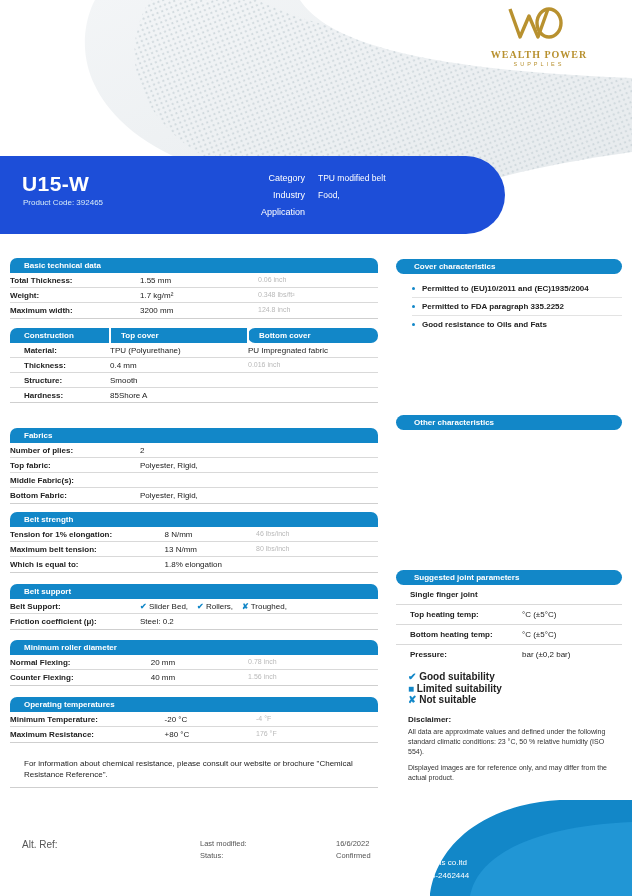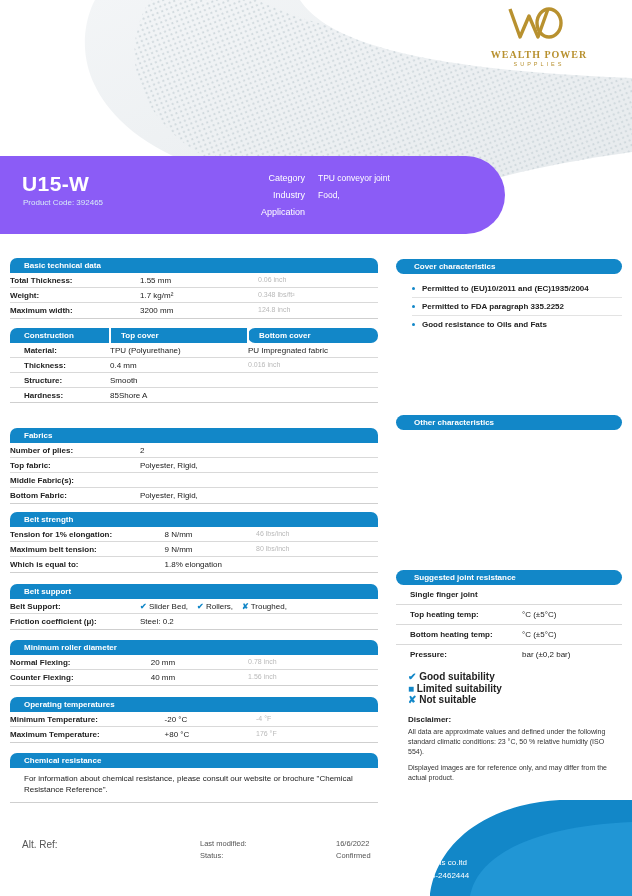--- a/index.html
+++ b/index.html
@@ -51,21 +51,21 @@
     color: #b8912f;
     letter-spacing: 3px;
     margin-top: 1px;
   }
 
   
   .title-band {
     position: absolute;
     left: 0; top: 156px;
     width: 505px; height: 78px;
-    background: #8b5cf6;
+    background: #1d4ed8;
     border-radius: 0 39px 39px 0;
     color: #fff;
   }
   .prod-name {
     position: absolute;
     left: 22px; top: 16px;
     font-size: 21px;
     font-weight: bold;
     letter-spacing: .4px;
   }
@@ -222,21 +222,21 @@
 
 <div class="title-band">
   <div class="prod-name">U15-W</div>
   <div class="prod-code">Product Code: 392465</div>
   <div class="meta-labels">
     <div>Category</div>
     <div>Industry</div>
     <div>Application</div>
   </div>
   <div class="meta-values">
-    <div>TPU conveyor joint</div>
+    <div>TPU modified belt</div>
     <div>Food,</div>
     <div>&nbsp;</div>
   </div>
 </div>
 
 <div class="col-left" style="top:258px;">
   <div class="sec-head">Basic technical data</div>
   <div class="box-body">
     <table class="kv">
       <tbody>
@@ -324,21 +324,21 @@
   <div class="box-body">
     <table class="kv">
       <tbody>
           <tr>
         <td class="k" style="width:152px;">Tension for 1% elongation:</td>
         <td style="font-size:8px;width:90px;">8 N/mm</td>
         <td class="v2">46 lbs/inch</td>
       </tr>
       <tr>
         <td class="k" style="width:152px;">Maximum belt tension:</td>
-        <td style="font-size:8px;width:90px;">9 N/mm</td>
+        <td style="font-size:8px;width:90px;">13 N/mm</td>
         <td class="v2">80 lbs/inch</td>
       </tr>
       <tr>
         <td class="k" style="width:152px;">Which is equal to:</td>
         <td colspan="2" style="font-size:8px;">1.8% elongation</td>
       </tr>
     </tbody>
       </table>
   </div>
 </div>
@@ -394,52 +394,51 @@
   <div class="sec-head">Operating temperatures</div>
   <div class="box-body">
     <table class="kv">
       <tbody>
           <tr>
         <td class="k" style="width:152px;">Minimum Temperature:</td>
         <td style="font-size:8px;width:90px;">-20 °C</td>
         <td class="v2">-4 °F</td>
       </tr>
       <tr>
-        <td class="k" style="width:152px;">Maximum Temperature:</td>
+        <td class="k" style="width:152px;">Maximum Resistance:</td>
         <td style="font-size:8px;width:90px;">+80 °C</td>
         <td class="v2">176 °F</td>
       </tr>
     </tbody>
       </table>
   </div>
 </div>
 
 <div class="col-left" style="top:753px;">
-  <div class="sec-head">Chemical resistance</div>
   <div class="box-body">
     <div class="note">For information about chemical resistance, please consult our website or brochure "Chemical Resistance Reference".</div>
   </div>
 </div>
 
 <div class="col-right" style="top:259px;">
   <div class="sec-head round" style="padding-left:18px;">Cover characteristics</div>
   <div class="bullets">
     <div>Permitted to (EU)10/2011 and (EC)1935/2004</div>
     <div>Permitted to FDA paragraph 335.2252</div>
     <div>Good resistance to Oils and Fats</div>
   </div>
 </div>
 
 <div class="col-right" style="top:415px;">
   <div class="sec-head round" style="padding-left:18px;">Other characteristics</div>
   <div class="bullets"></div>
 </div>
 
 <div class="col-right" style="top:570px;">
-  <div class="sec-head round" style="padding-left:18px;">Suggested joint resistance</div>
+  <div class="sec-head round" style="padding-left:18px;">Suggested joint parameters</div>
   <div class="joint-body">
     <div class="jrow">Single finger joint</div>
     <div class="jrow">
       <span>Top heating temp:</span>
       <span class="jval">°C (±5°C)</span>
     </div>
     <div class="jrow">
       <span>Bottom heating temp:</span>
       <span class="jval">°C (±5°C)</span>
     </div>

